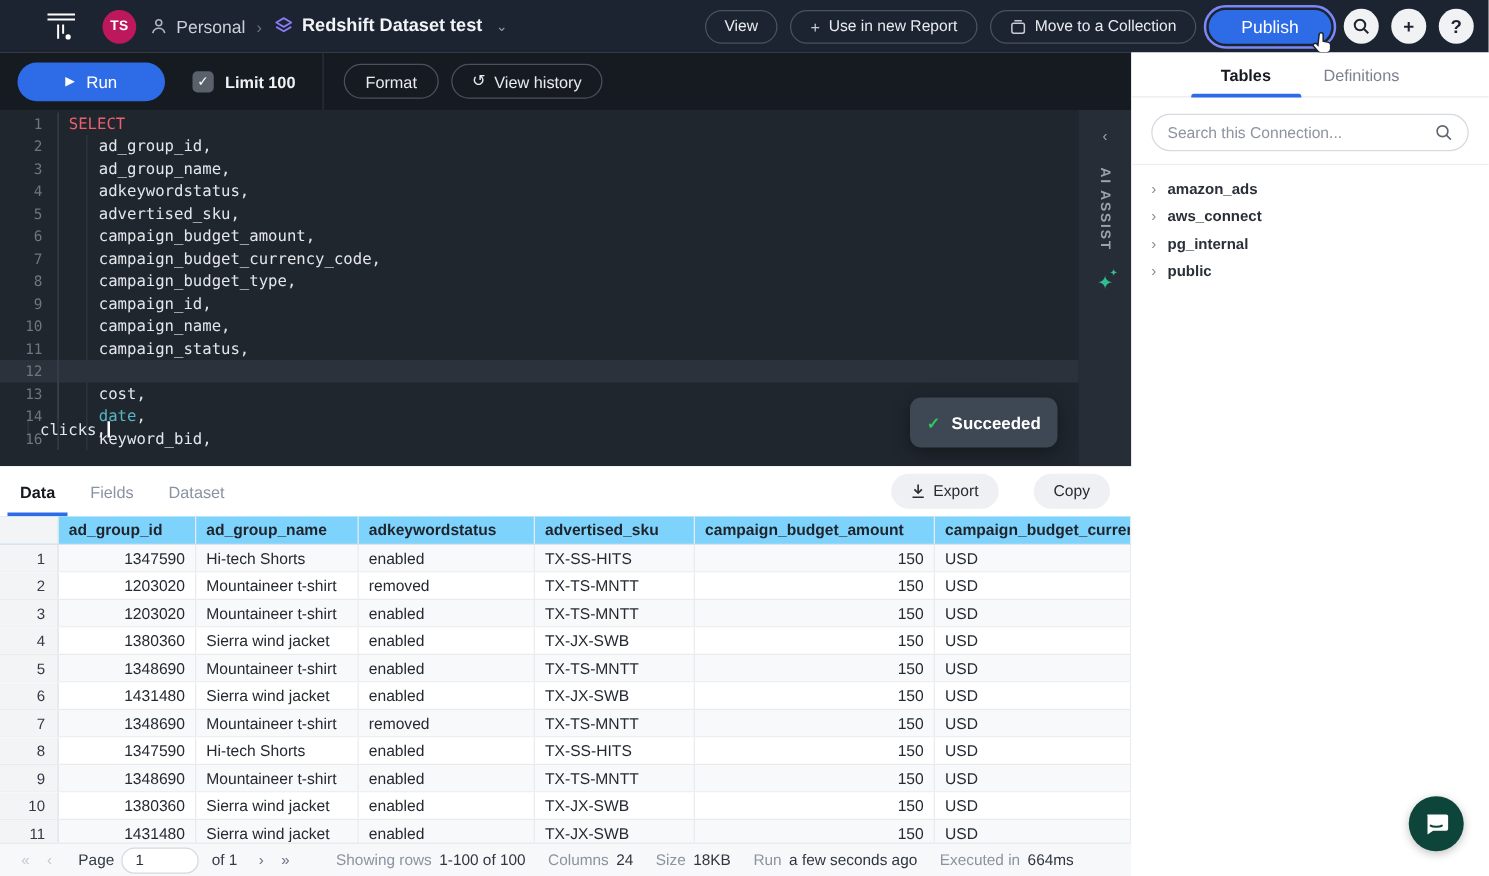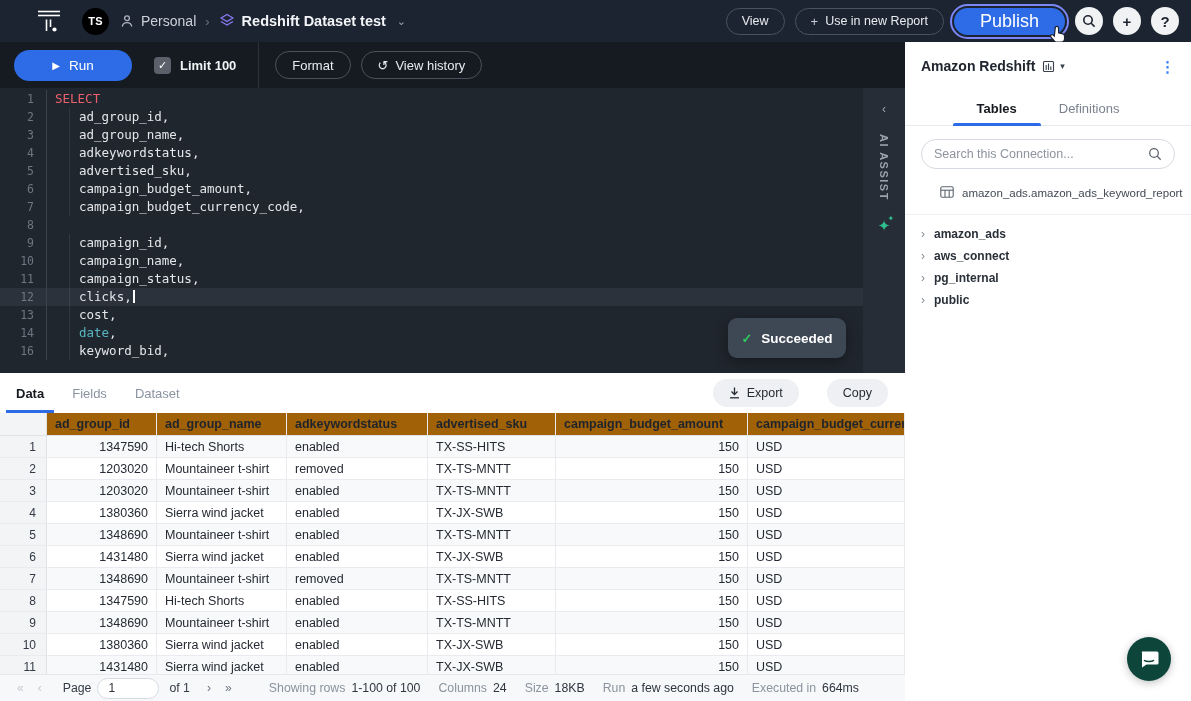--- a/index.html
+++ b/index.html
@@ -4,35 +4,35 @@
 <style>
   * { margin:0; padding:0; box-sizing:border-box; }
   html,body { width:1191px; height:701px; overflow:hidden; }
   body { font-family:"Liberation Sans", sans-serif; background:#fff; position:relative; }
   .app { position:absolute; inset:0; width:1191px; height:701px; }
 
   
   .topbar { position:absolute; left:0; top:0; width:1191px; height:42px; background:#1c2431;
             display:flex; align-items:center; padding:0 12px; }
   .logo { width:26px; height:26px; margin-left:24px; margin-right:20px; }
-  .avatar { width:27px; height:27px; border-radius:50%; background:#000000; color:#fff; font-size:11px;
+  .avatar { width:27px; height:27px; border-radius:50%; background:#be185d; color:#fff; font-size:11px;
             font-weight:bold; display:flex; align-items:center; justify-content:center; letter-spacing:.3px; }
   .crumb { display:flex; align-items:center; gap:7px; margin-left:11px; }
   .crumb .person-ic, .crumb .doc-ic { display:flex; align-items:center; }
   .crumb-ws { color:#ccd1d9; font-size:14px; }
   .crumb-sep { color:#6b7482; font-size:13px; margin:0 2px; }
   .crumb-doc { color:#f2f4f7; font-size:14.5px; font-weight:bold; }
   .crumb-caret { color:#9aa2ae; font-size:11px; margin-left:4px; }
   .topbar-right { margin-left:auto; display:flex; align-items:center; gap:10px; }
   .tb-pill { height:27px; border:1px solid #4a5261; border-radius:14px; background:transparent;
              color:#e9ebef; font-size:12.5px; padding:0 15px; display:flex; align-items:center; gap:7px;
              font-family:inherit; cursor:pointer; }
   .tb-pill .pill-ic { color:#c7ccd4; font-size:13px; display:flex; }
   .publish-wrap { position:relative; }
-  .publish { height:27px; border:none; border-radius:14px; background:#2e6be6; color:#fff; font-size:18px;
+  .publish { height:27px; border:none; border-radius:14px; background:#2e6be6; color:#fff; font-size:14px;
              padding:0 26px; cursor:pointer; font-family:inherit;
              outline:2px solid #7b87f7; outline-offset:2px; }
   .cursor-hand { position:absolute; right:-4px; bottom:-12px; width:22px; height:22px; pointer-events:none; }
   .tb-circle { width:28px; height:28px; border-radius:50%; background:#f1f2f4; border:none; color:#1d2430;
                font-size:15px; font-weight:bold; display:flex; align-items:center; justify-content:center;
                cursor:pointer; font-family:inherit; }
 
   
   .editor { position:absolute; left:0; top:42px; width:905px; height:331px; background:#20262e; }
   .ed-toolbar { height:46px; background:#161b22; display:flex; align-items:center; padding:0 14px; position:relative; }
@@ -45,21 +45,21 @@
                display:flex; align-items:center; justify-content:center; }
   .limit .limit-txt { color:#f0f2f4; font-size:13px; font-weight:bold; }
   .tool-div { width:1px; height:46px; background:#2b323c; margin:0 16px 0 22px; }
   .ed-pill { height:28px; border:1px solid #4a515c; border-radius:14px; background:transparent; color:#e8eaed;
              font-size:13px; padding:0 16px; display:flex; align-items:center; gap:7px; cursor:pointer;
              font-family:inherit; margin-right:10px; }
   .ed-pill .hist-ic { font-size:13px; font-family:"DejaVu Sans", sans-serif; }
   .code { position:absolute; left:0; top:46px; right:42px; bottom:0; overflow:hidden;
           font-family:"DejaVu Sans Mono", monospace; font-size:12.5px; padding-top:2px; }
   .cline { display:flex; height:18px; line-height:18px; }
-  .cline.active { background:#2b323c; }
+  .cline.active { background:#2b323c;flex-direction:column; }
   .ln { width:47px; flex:0 0 47px; text-align:right; padding-right:12px; color:#6e7681;
         border-right:1px solid #3b424c; font-size:11.5px; }
   .ltext { padding-left:8px; color:#e3e6ea; white-space:pre; position:relative; }
   .ltext.ind { padding-left:32px; }
   .ltext.ind::before { content:""; position:absolute; left:22px; top:0; bottom:0;
                        border-left:1px solid rgba(255,255,255,0.08); }
   .ltext .keyword { color:#ec5f6d; }
   .ltext .type { color:#56b6c2; }
   .ltext .plain { color:#e3e6ea;text-align:center; }
   .caret { display:inline-block; width:2px; height:13px; background:#fff; vertical-align:-2px; margin-left:1px; }
@@ -111,21 +111,21 @@
           cursor:pointer; position:relative; margin-right:8px; }
   .rtab.active { color:#16191f; font-weight:bold; }
   .rtab.active::after { content:""; position:absolute; left:0; right:0; bottom:0; height:3px; background:#2e6be6; }
   .res-actions { margin-left:auto; display:flex; gap:28px; padding-right:17px; }
   .res-pill { height:28px; border:none; border-radius:14px; background:#eef0f3; color:#262b33; font-size:12.5px;
               padding:0 16px; display:flex; align-items:center; gap:7px; cursor:pointer; font-family:inherit; }
 
   .grid { position:absolute; top:40px; left:0; right:0; bottom:27px; overflow:hidden; font-size:12.5px; }
   .grow { display:grid; grid-template-columns:47px 110px 130px 141px 128px 192px 157px; height:22px;
           border-bottom:1px solid #e9ebee; align-items:center; background:#fff; }
-  .grow.head { background:#a16207; height:23px; border-bottom:1px solid #dfe3e7; }
+  .grow.head { background:#7dd3fc; height:23px; border-bottom:1px solid #dfe3e7; }
   .grow.head .gc { font-weight:bold; color:#1f242c; white-space:nowrap; overflow:hidden; }
   .grow:nth-child(even):not(.head) { background:#f8f9fa; }
   .gc { padding:0 8px; border-right:1px solid #e9ebee; height:100%; display:flex; align-items:center;
         color:#252a32; overflow:hidden; white-space:nowrap; }
   .gc.num { justify-content:flex-end; }
   .gc.rowno { background:#f2f4f6; color:#333945; justify-content:flex-end; padding-right:10px;
               border-right:1px solid #dfe3e7; font-size:12px; }
   .grow.head .gc.rowno { background:#f2f4f6; }
 
   .gfooter { position:absolute; left:0; bottom:0; width:905px; height:27px; background:#f7f8f9;
@@ -185,20 +185,31 @@
       <span class="crumb-caret">⌄</span>
     </div>
     <div class="topbar-right">
       <button class="tb-pill">
           <span>View</span>
         </button>
       <button class="tb-pill">
         <span class="pill-ic">+</span>
         <span>Use in new Report</span>
       </button>
+      <button class="tb-pill">
+        <span class="pill-ic">
+          <svg width="13" height="13" viewBox="0 0 13 13">
+              <g stroke="#c7ccd4" stroke-width="1.2" fill="none">
+                <rect x="1.5" y="3.5" width="10" height="8" rx="1.5"></rect>
+                <line x1="3.5" y1="1.5" x2="9.5" y2="1.5"></line>
+              </g>
+            </svg>
+        </span>
+        <span>Move to a Collection</span>
+      </button>
       <div class="publish-wrap">
         <button class="publish">Publish</button>
         <svg class="cursor-hand" viewBox="0 0 24 24">
           <path d="M9 3.2c0-1 .8-1.8 1.8-1.8s1.8.8 1.8 1.8v5.4l4.6 1.1c1.1.3 1.9 1.3 1.9 2.4v3c0 2-1.6 3.6-3.6 3.6h-5c-.8 0-1.6-.3-2.1-.9l-4-4.4c-.7-.7-.6-1.8.1-2.5.7-.6 1.7-.6 2.4.1l1.1 1.2z" fill="#fff" stroke="#1c2431" stroke-width="1.3"></path>
         </svg>
       </div>
       <button class="tb-circle">
         <svg width="14" height="14" viewBox="0 0 14 14">
             <g stroke="#1d2430" stroke-width="1.6" fill="none">
               <circle cx="6" cy="6" r="4.2"></circle>
@@ -259,20 +270,21 @@
         <div class="cline">
     <span class="ln">6</span>
     <span class="ltext ind"><span class="plain">campaign_budget_amount,</span></span>
   </div>
         <div class="cline">
     <span class="ln">7</span>
     <span class="ltext ind"><span class="plain">campaign_budget_currency_code,</span></span>
   </div>
         <div class="cline">
     <span class="ln">8</span>
+    <span class="ltext ind"><span class="plain">campaign_budget_type,</span></span>
   </div>
         <div class="cline">
     <span class="ln">9</span>
     <span class="ltext ind"><span class="plain">campaign_id,</span></span>
   </div>
         <div class="cline">
     <span class="ln">10</span>
     <span class="ltext ind"><span class="plain">campaign_name,</span></span>
   </div>
         <div class="cline">
@@ -303,62 +315,34 @@
       <span class="ai-spark"><span>✦</span><span class="mini">✦</span></span>
     </div>
 
     <div class="toast">
       <span class="tick">✓</span>
       <span class="toast-txt">Succeeded</span>
     </div>
   </div>
 
   <div class="rpanel">
-    <div class="rp-head">
-      <span class="rp-title">Amazon Redshift</span>
-      <span class="rp-dbic">
-        <svg width="13" height="13" viewBox="0 0 13 13">
-            <g stroke="#39404b" stroke-width="1.1" fill="none">
-              <rect x="1.5" y="1.5" width="10" height="10" rx="1"></rect>
-              <line x1="4.2" y1="10" x2="4.2" y2="5"></line>
-              <line x1="6.5" y1="10" x2="6.5" y2="3.5"></line>
-              <line x1="8.8" y1="10" x2="8.8" y2="6.5"></line>
-            </g>
-          </svg>
-      </span>
-      <span class="rp-caret">▾</span>
-      <span class="rp-menu">⋮</span>
-    </div>
     <div class="rp-tabs">
         <div class="rp-tab active">Tables</div>
         <div class="rp-tab">Definitions</div>
       </div>
     <div class="rp-search">
       <input placeholder="Search this Connection..." style="">
       <span class="mag">
         <svg width="14" height="14" viewBox="0 0 14 14">
             <g stroke="#5f6670" stroke-width="1.3" fill="none">
               <circle cx="6" cy="6" r="4.3"></circle>
               <line x1="9.3" y1="9.3" x2="12.7" y2="12.7"></line>
             </g>
           </svg>
       </span>
-    </div>
-    <div class="recent-tbl">
-      <span>
-        <svg width="14" height="12" viewBox="0 0 14 12">
-            <g stroke="#5d6570" stroke-width="1.1" fill="none">
-              <rect x="0.8" y="0.8" width="12.4" height="10.4" rx="1.5"></rect>
-              <line x1="0.8" y1="4.2" x2="13.2" y2="4.2"></line>
-              <line x1="5" y1="4.2" x2="5" y2="11"></line>
-              <line x1="9.2" y1="4.2" x2="9.2" y2="11"></line>
-            </g>
-          </svg>
-      </span>
-      <span class="rt-label">amazon_ads.amazon_ads_keyword_report</span>
     </div>
     <div class="rp-div"></div>
     <div id="schema-list">
         <div class="schema-row">
     <span class="schema-chev">›</span>
     <span class="schema-name">amazon_ads</span>
   </div>
         <div class="schema-row">
     <span class="schema-chev">›</span>
     <span class="schema-name">aws_connect</span>

